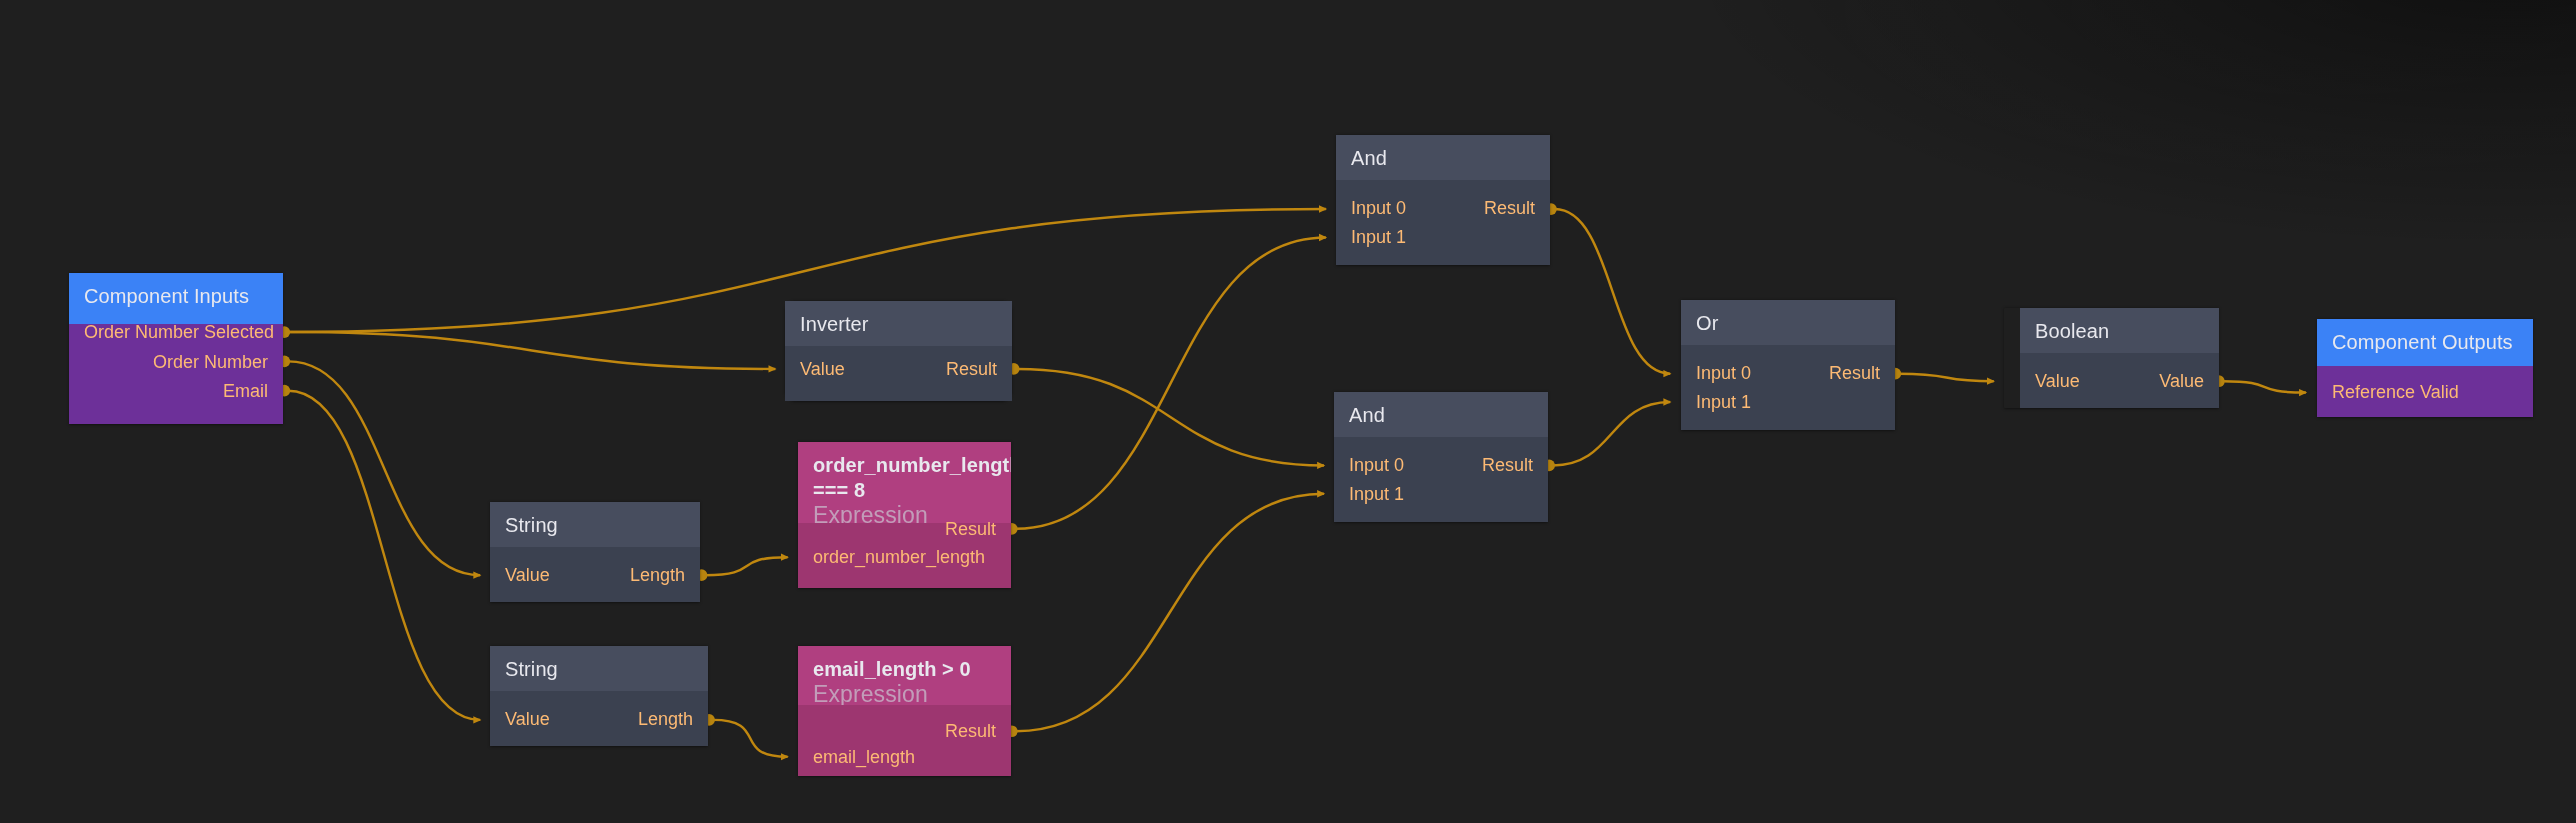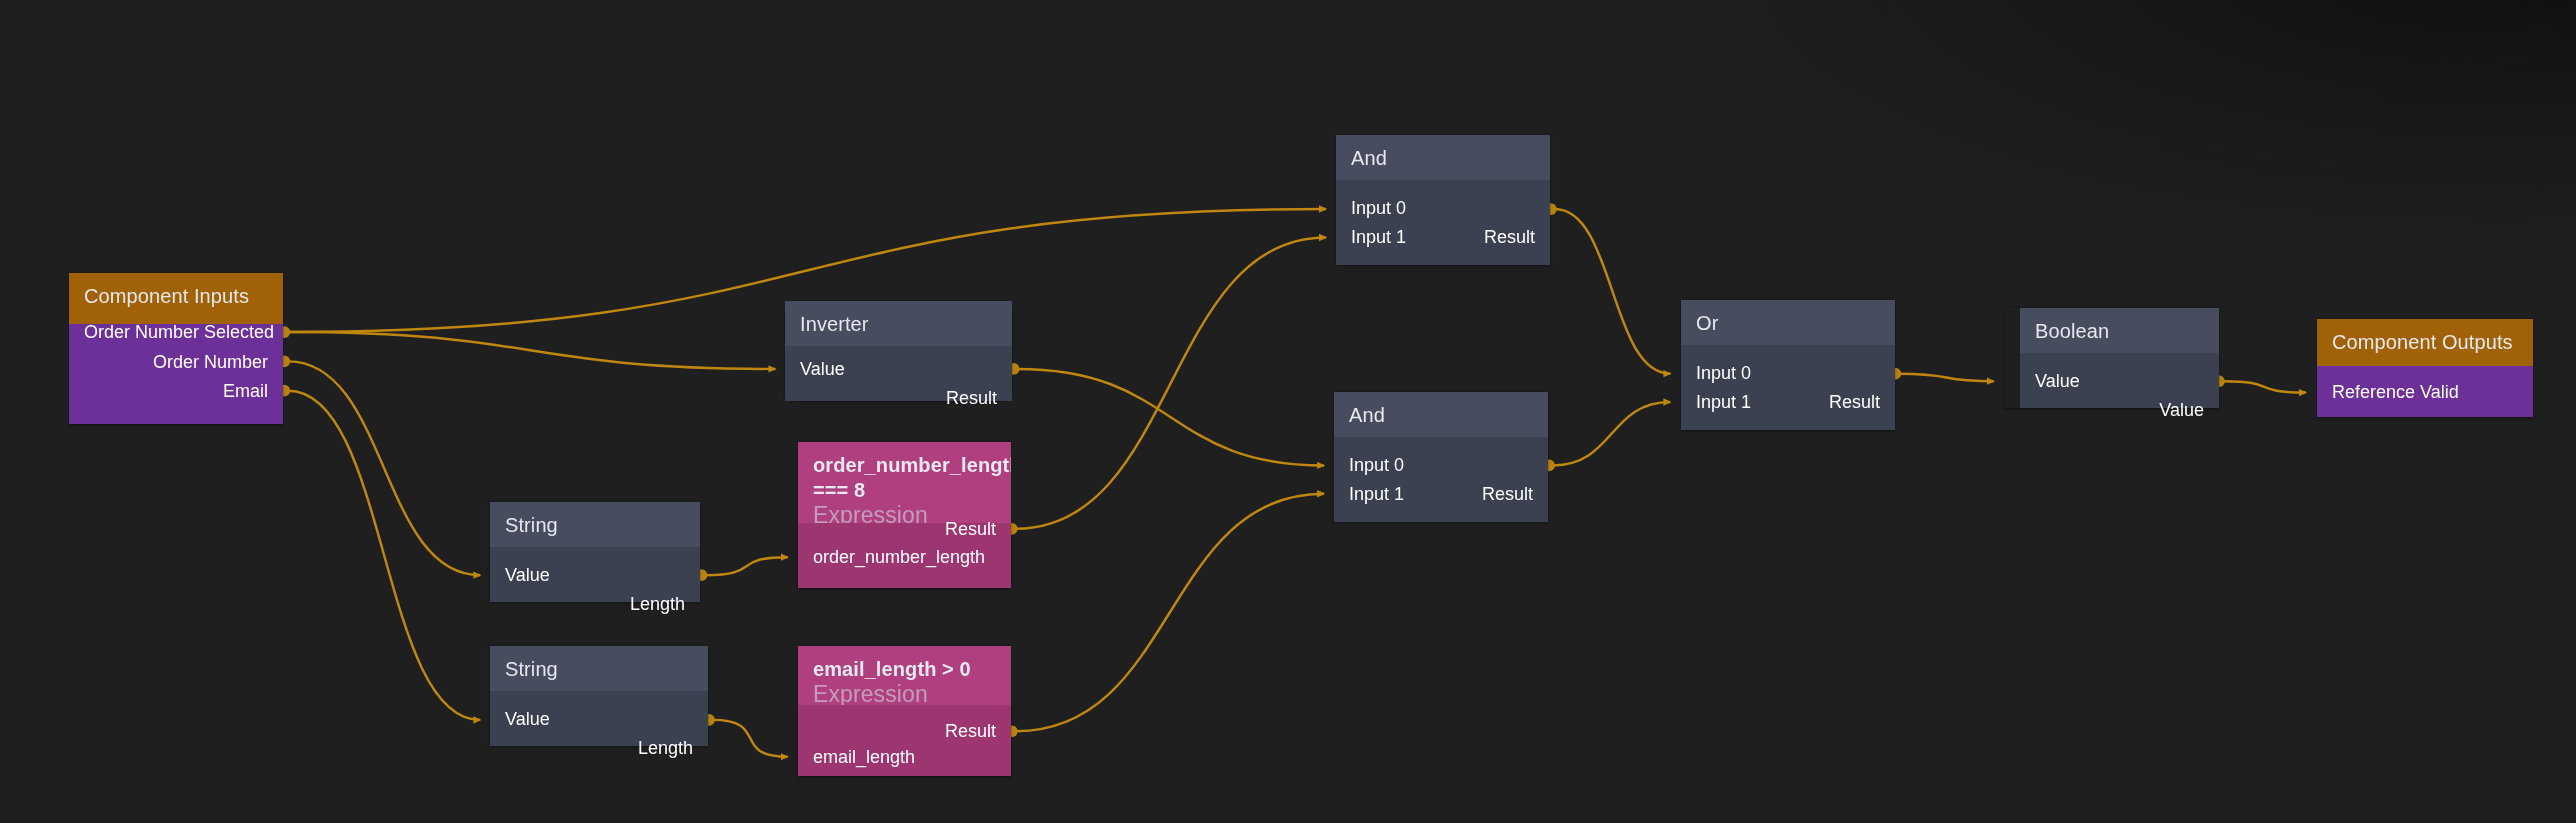--- a/index.html
+++ b/index.html
@@ -67,36 +67,35 @@
   .node-body {
     box-sizing: border-box;
     position: relative;
     padding: 0 15px;
   }
   .port-row {
     position: relative;
     display: flex;
     justify-content: space-between;
     height: 29px;
-    color: #ffffff;
+    color: #fdba74;
     font-size: 18px;
     line-height: 29px;
     white-space: nowrap;
-    flex-direction: column;
   }
   .port-row .port-in  { text-align: left; }
   .port-row .port-out { text-align: right; margin-left: auto; }
   .port-row.out-only .port-out { margin-left: auto; }
 
   
   .node.std .node-header { background: #474d5e; }
   .node.std .node-body   { background: #3b4150; }
 
   
-  .node.io .node-header  { background: #a16207; }
+  .node.io .node-header  { background: #3b82f6; }
   .node.io .node-body    { background: #6d3099; padding-left: 33px; }
 
   
   .node.expr .node-header { background: #b03f80; }
   .node.expr .node-body   { background: #9d3670; }
   .node.expr .node-header .title-main { font-weight: 600; }
 </style>
 </head>
 <body>
 

